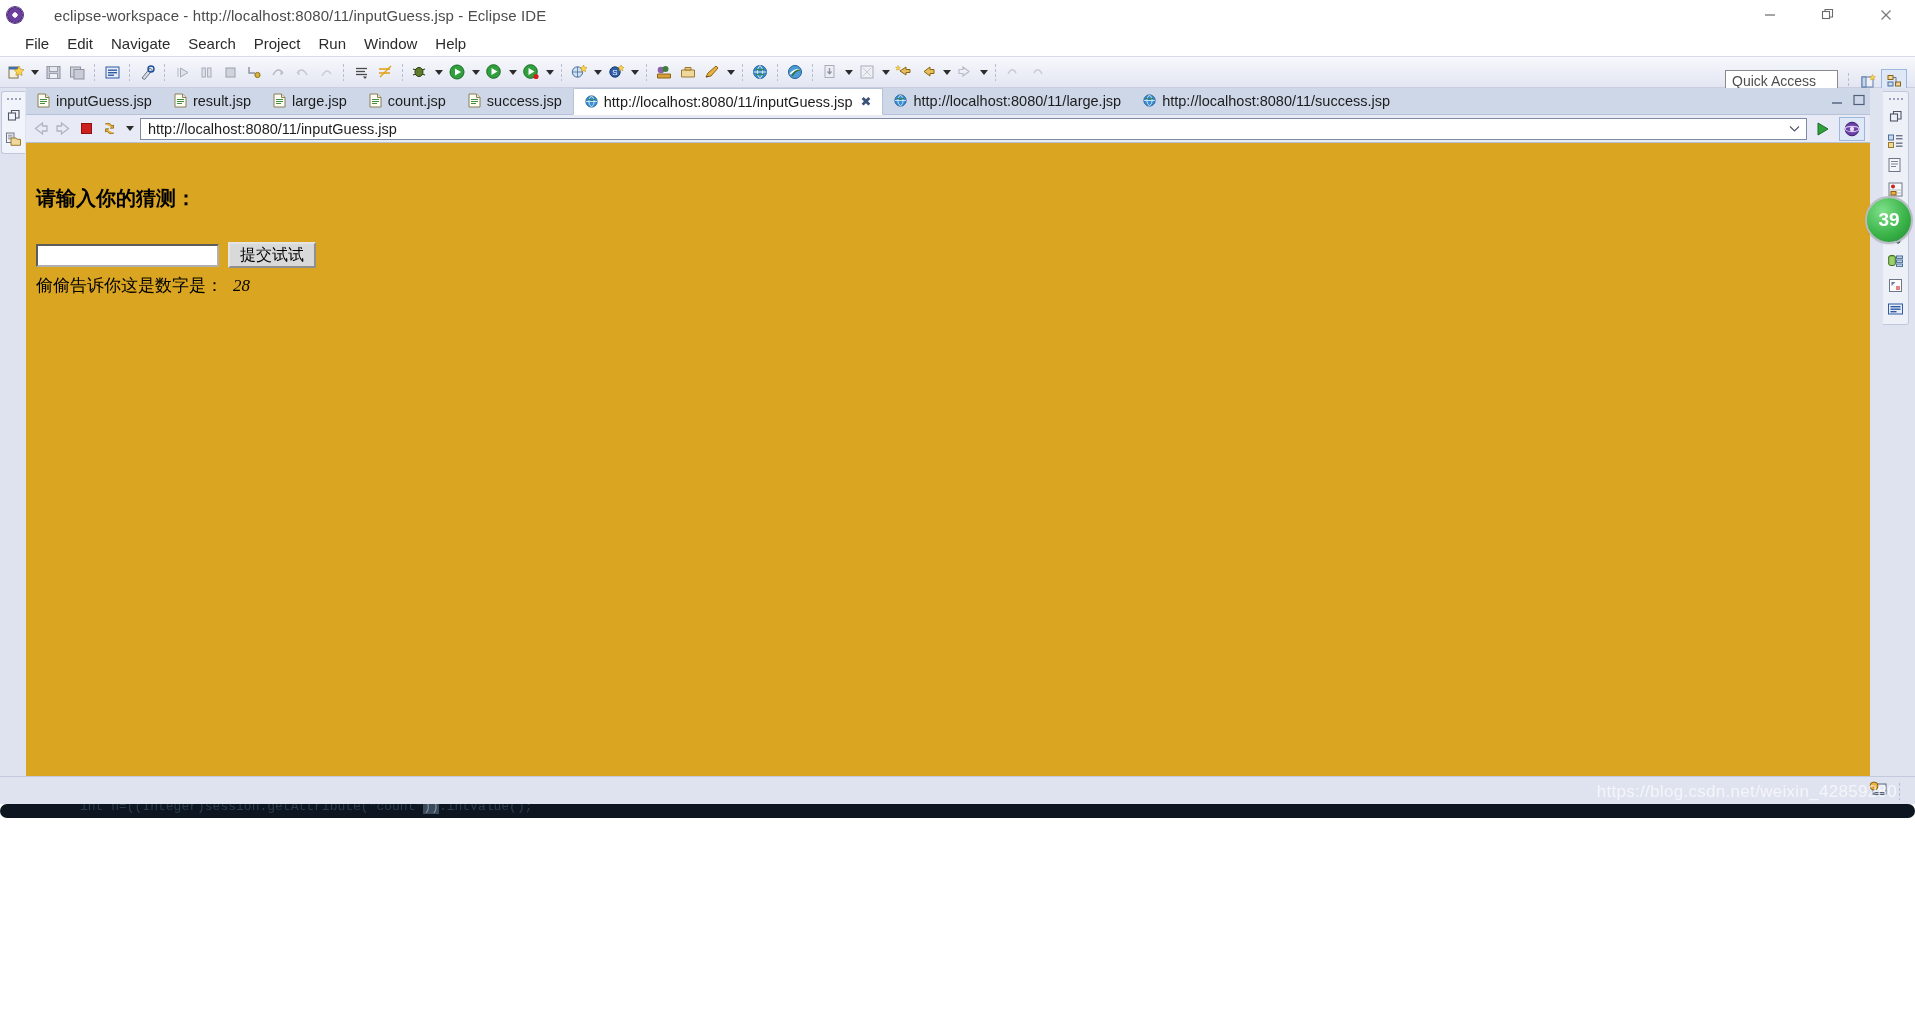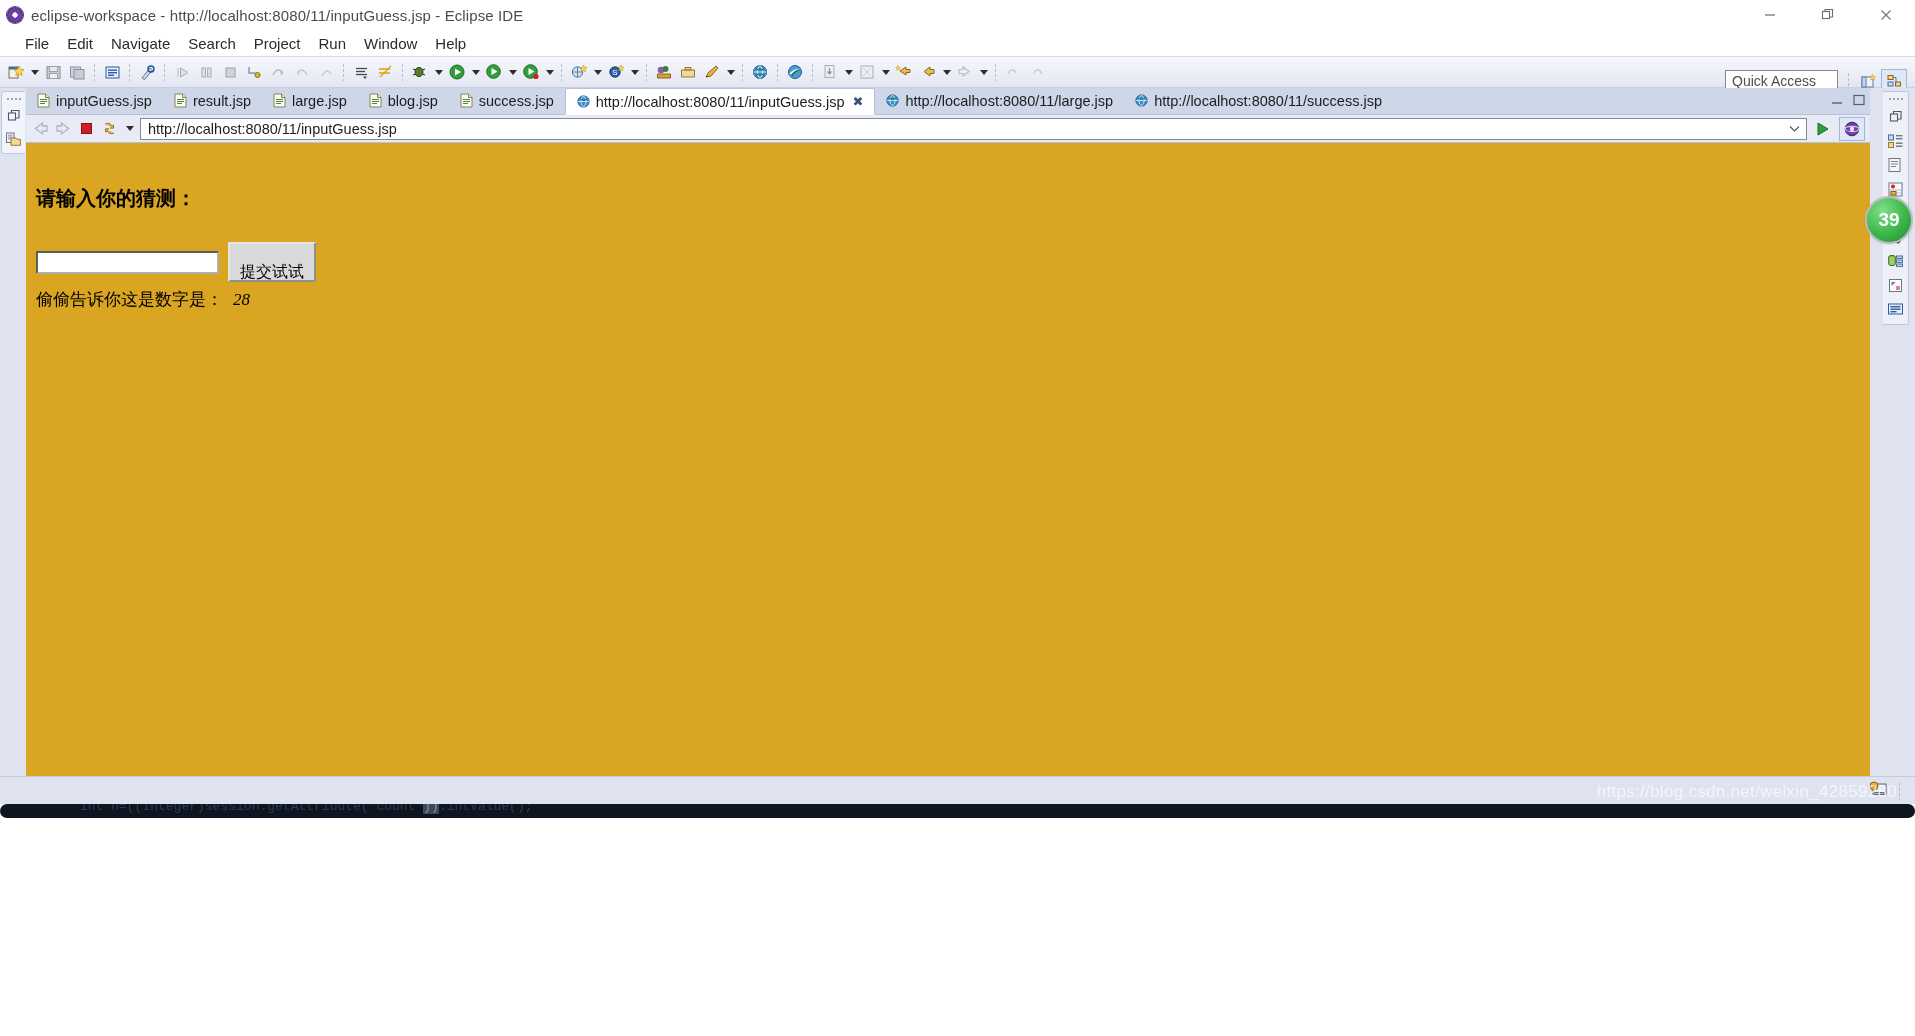--- a/index.html
+++ b/index.html
@@ -10,20 +10,21 @@
     font-family: "Liberation Sans", sans-serif;
     background: #ffffff;
   }
 
   
   .titlebar {
     height: 30px;
     background: #ffffff;
     display: flex; align-items: center;
     position: relative;
+    gap: 23px;
   }
   .titlebar .appicon {
     width: 18px; height: 18px; margin-left: 6px; margin-right: 7px;
     position: relative; flex: 0 0 auto;
   }
   .titlebar .appicon .gear {
     position: absolute; left: 1px; top: 1px; width: 16px; height: 16px;
     border-radius: 50%;
     background: radial-gradient(circle at 50% 50%, #ffffff 0 22%, #6b3fa0 24% 60%, #4a2d73 62% 100%);
     box-shadow: 0 0 0 1px #5a3487;
@@ -150,21 +151,21 @@
   }
   .page h3 {
     margin: 28px 0 0 0; font-size: 20px; font-weight: bold; color:#000;
   }
   .form-row { margin-top: 30px; display:flex; align-items:center; gap:9px; }
   .guess-input {
     width: 183px; height: 23px; border: 2px inset #b0b0b0; background:#fff;
     font-family: "Liberation Serif", serif; font-size: 14px; padding: 0 3px;
   }
   .guess-submit {
-    height: 26px; padding: 18px 10px;
+    height: 26px; padding: 0 10px;
     background: #d9d9d9; border: 2px outset #e4e4e4;
     font-family: "Liberation Serif", serif; font-size: 16px; color:#000;
   }
   .hint1 { margin-top: 6px; font-size: 17px; color:#000; }
   .hint1 .num { font-style: italic; padding-left: 10px; }
   .hint2 { margin-top: 3px; font-size: 17px; font-style: italic; color:#000; }
 
   .right-rail {
     width: 45px; background: #dfe3f0; padding-top: 3px;
     display:flex; flex-direction: column; align-items: flex-end;
@@ -608,21 +609,21 @@
       <div class="tab">
         <span class="ficon">
           <svg width="13" height="15" viewBox="0 0 13 15">
             <path d="M1 1 h7.5 l3.5 3.5 v9.5 h-11 z" fill="#fdfcf2" stroke="#8a7f55"></path>
             <path d="M8.5 1 v3.5 h3.5" fill="#e8e3c8" stroke="#8a7f55"></path>
             <line x1="3" y1="6.5" x2="10" y2="6.5" stroke="#2f7f2f" stroke-width=".9"></line>
             <line x1="3" y1="8.5" x2="10" y2="8.5" stroke="#2f7f2f" stroke-width=".9"></line>
             <line x1="3" y1="10.5" x2="8" y2="10.5" stroke="#2f7f2f" stroke-width=".9"></line>
           </svg>
         </span>
-        <span>blog.jsp</span>
+        <span>count.jsp</span>
       </div>
 
       <div class="tab">
         <span class="ficon">
           <svg width="13" height="15" viewBox="0 0 13 15">
             <path d="M1 1 h7.5 l3.5 3.5 v9.5 h-11 z" fill="#fdfcf2" stroke="#8a7f55"></path>
             <path d="M8.5 1 v3.5 h3.5" fill="#e8e3c8" stroke="#8a7f55"></path>
             <line x1="3" y1="6.5" x2="10" y2="6.5" stroke="#2f7f2f" stroke-width=".9"></line>
             <line x1="3" y1="8.5" x2="10" y2="8.5" stroke="#2f7f2f" stroke-width=".9"></line>
             <line x1="3" y1="10.5" x2="8" y2="10.5" stroke="#2f7f2f" stroke-width=".9"></line>

